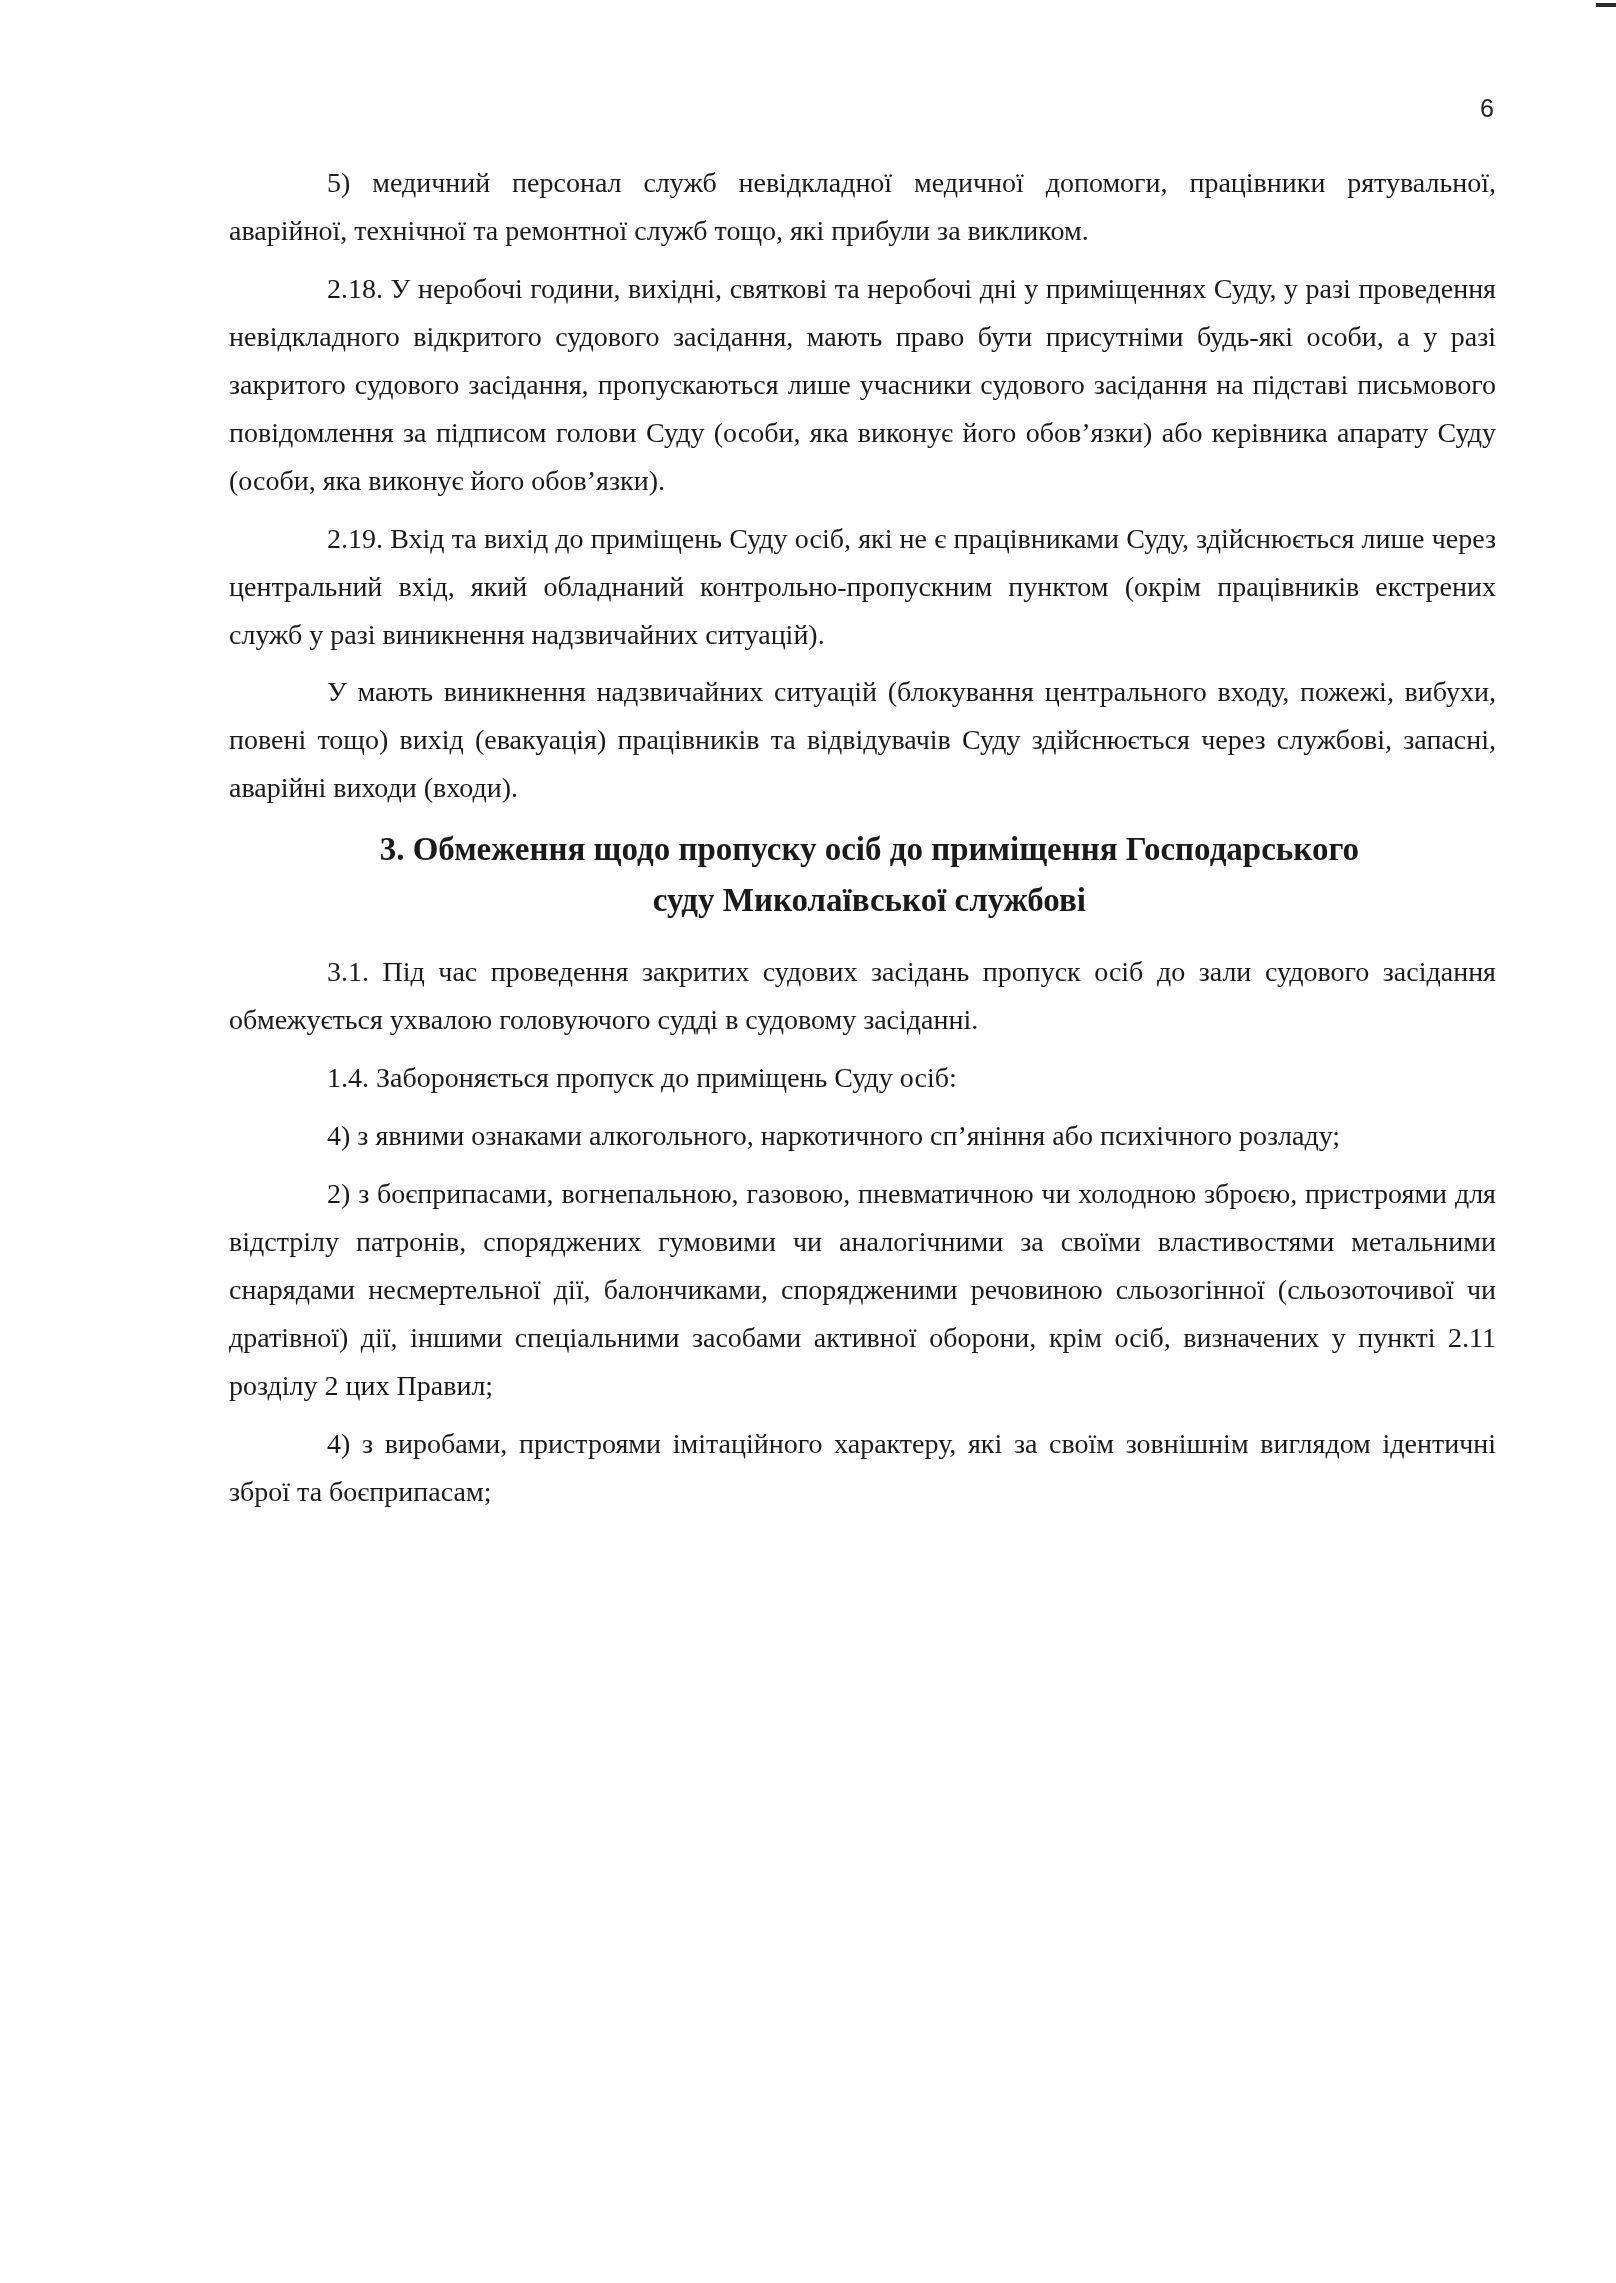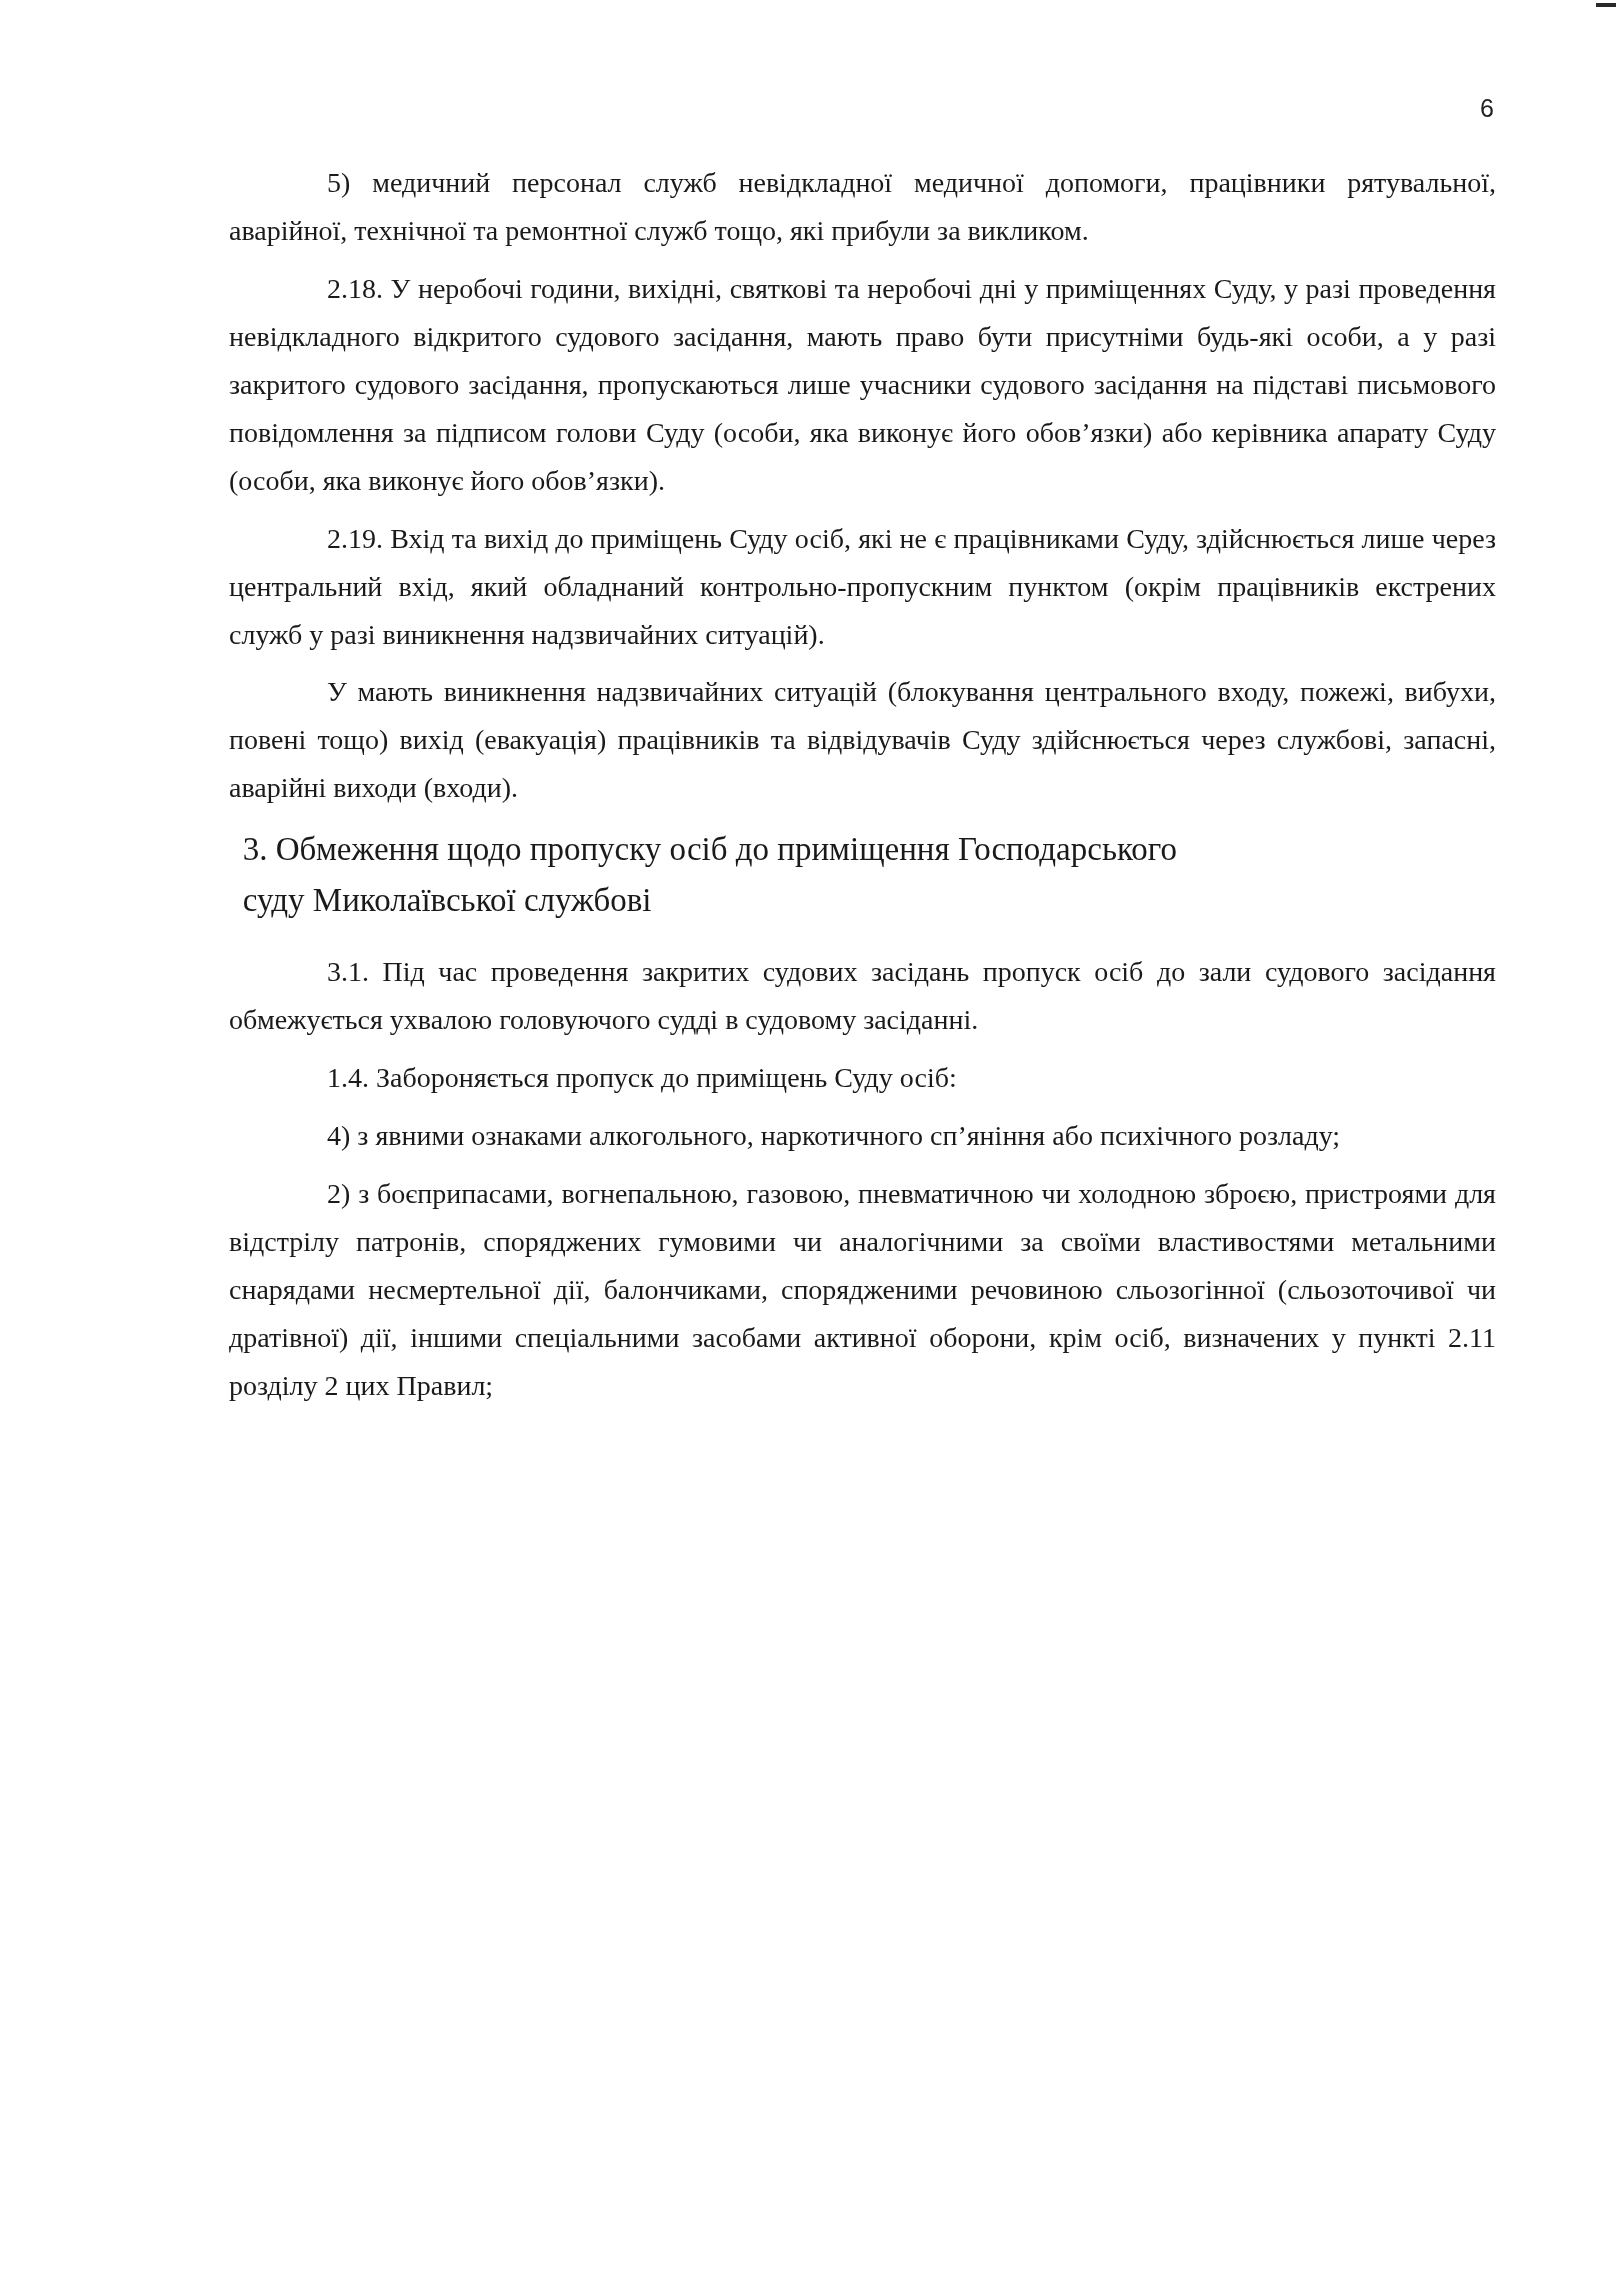--- a/index.html
+++ b/index.html
@@ -42,22 +42,22 @@
       font-size: 28px;
       line-height: 48px;
       text-align: justify;
       text-indent: 98px;
       word-spacing: 0px;
     }
     .heading {
       margin: 11.7px 0 22.4px 0;
       font-size: 33px;
       line-height: 51px;
-      font-weight: normal;
-      text-align: left;
+      font-weight: bold;
+      text-align: center;
       padding-left: 13.7px;
     }
     .heading span { display: block; }
   </style>
 </head>
 <body>
 
 <div class="scan-mark"></div>
 
 <div class="page-number">6</div>
@@ -79,15 +79,16 @@
 
   <p class="para">3.1. Під час проведення закритих судових засідань пропуск осіб до зали судового засідання обмежується ухвалою головуючого судді в судовому засіданні.</p>
 
   <p class="para">1.4. Забороняється пропуск до приміщень Суду осіб:</p>
 
   <p class="para">4) з явними ознаками алкогольного, наркотичного сп’яніння або психічного розладу;</p>
 
   <p class="para">2) з боєприпасами, вогнепальною, газовою, пневматичною чи холодною зброєю, пристроями для відстрілу патронів, споряджених гумовими чи аналогічними за своїми властивостями метальними снарядами несмертельної дії, балончиками, спорядженими речовиною сльозогінної (сльозоточивої чи дратівної) дії, іншими спеціальними засобами активної оборони, крім осіб, визначених у пункті 2.11 розділу 2 цих Правил;</p>
 
 
+  <p class="para">4) з виробами, пристроями імітаційного характеру, які за своїм зовнішнім виглядом ідентичні зброї та боєприпасам;</p>
 
 </div>
 
 
 </body></html>

